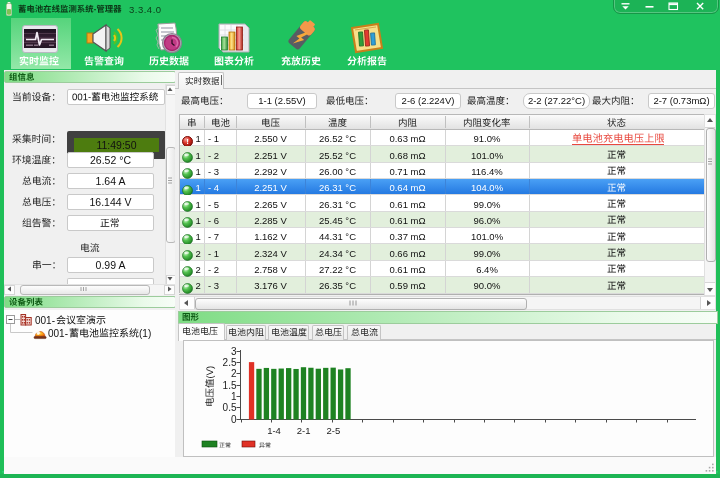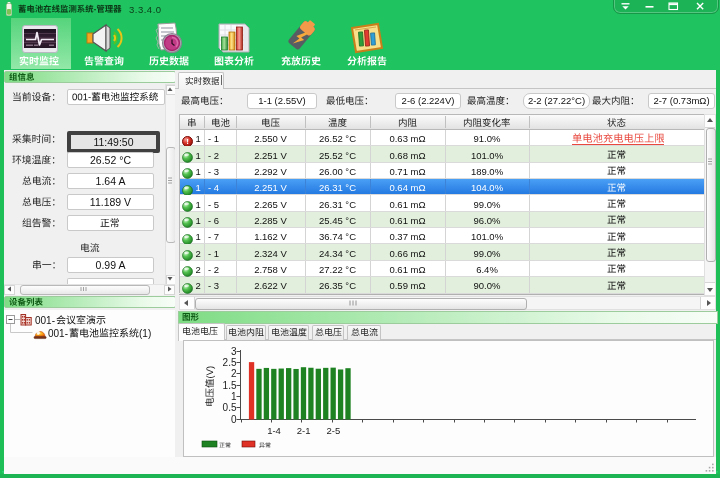--- a/index.html
+++ b/index.html
@@ -214,21 +214,21 @@
   </svg>
 <svg class="zh " style="position:absolute;top:131.7px;left:12.0px;" width="49.0" height="13.3" viewBox="0 -10.4 49.0 13.3" fill="#222">
     <g transform="scale(0.0098)">
       <use href="#g91c7" x="0.0"></use>
       <use href="#g96c6" x="1000.0"></use>
       <use href="#g65f6" x="2000.0"></use>
       <use href="#g95f4" x="3000.0"></use>
       <use href="#gff1a" x="4000.0"></use>
     </g>
   </svg>
-<div class="abs" style="left:67px;top:131.0px;width:85px;height:14px;background:#e5e5e5;border:4px solid #404040;border-radius:2px;text-align:center;font-size:10.5px;color:#111;line-height:14.5px">11:49:50</div>
+<div class="abs" style="left:67px;top:131.0px;width:85px;height:14px;background:#4d7c0f;border:7px solid #404040;border-radius:2px;text-align:center;font-size:10.5px;color:#111;line-height:14.5px">11:49:50</div>
 <svg class="zh " style="position:absolute;top:152.7px;left:12.0px;" width="49.0" height="13.3" viewBox="0 -10.4 49.0 13.3" fill="#222">
     <g transform="scale(0.0098)">
       <use href="#g73af" x="0.0"></use>
       <use href="#g5883" x="1000.0"></use>
       <use href="#g6e29" x="2000.0"></use>
       <use href="#g5ea6" x="3000.0"></use>
       <use href="#gff1a" x="4000.0"></use>
     </g>
   </svg>
 <div class="abs" style="left:67px;top:152.0px;width:85px;height:14px;background:#fff;border:1px solid #c9c9c9;border-radius:2px;text-align:center;font-size:10.5px;color:#111;line-height:14.5px">26.52 °C</div>
@@ -242,21 +242,21 @@
   </svg>
 <div class="abs" style="left:67px;top:173.0px;width:85px;height:14px;background:#fff;border:1px solid #c9c9c9;border-radius:2px;text-align:center;font-size:10.5px;color:#111;line-height:14.5px">1.64 A</div>
 <svg class="zh " style="position:absolute;top:194.7px;left:21.8px;" width="39.2" height="13.3" viewBox="0 -10.4 39.2 13.3" fill="#222">
     <g transform="scale(0.0098)">
       <use href="#g603b" x="0.0"></use>
       <use href="#g7535" x="1000.0"></use>
       <use href="#g538b" x="2000.0"></use>
       <use href="#gff1a" x="3000.0"></use>
     </g>
   </svg>
-<div class="abs" style="left:67px;top:194.0px;width:85px;height:14px;background:#fff;border:1px solid #c9c9c9;border-radius:2px;text-align:center;font-size:10.5px;color:#111;line-height:14.5px">11.189 V</div>
+<div class="abs" style="left:67px;top:194.0px;width:85px;height:14px;background:#fff;border:1px solid #c9c9c9;border-radius:2px;text-align:center;font-size:10.5px;color:#111;line-height:14.5px">16.144 V</div>
 <svg class="zh " style="position:absolute;top:215.7px;left:21.8px;" width="39.2" height="13.3" viewBox="0 -10.4 39.2 13.3" fill="#222">
     <g transform="scale(0.0098)">
       <use href="#g7ec4" x="0.0"></use>
       <use href="#g544a" x="1000.0"></use>
       <use href="#g8b66" x="2000.0"></use>
       <use href="#gff1a" x="3000.0"></use>
     </g>
   </svg>
 <div class="abs" style="left:67px;top:215.0px;width:85px;height:14px;background:#fff;border:1px solid #c9c9c9;border-radius:2px;text-align:center;font-size:10.5px;color:#111;line-height:14.5px"></div>
 <svg class="zh " style="position:absolute;top:215.7px;left:99.7px;" width="19.6" height="13.3" viewBox="0 -10.4 19.6 13.3" fill="#111">
@@ -562,21 +562,21 @@
         </radialGradient>
       </defs>
       <circle cx="5.5" cy="5.5" r="5" fill="url(#bg2)" stroke="#12641a" stroke-width="0.6"></circle>
       <ellipse cx="4.6" cy="2.8" rx="2.4" ry="1.3" fill="#ffffff" opacity="0.65"></ellipse>
     </svg></div>
 <div class="abs" style="left:195.5px;top:165.90px;font-size:9.5px;color:#111">1</div>
 <div class="abs" style="left:208.0px;top:165.90px;font-size:9.5px;color:#111">- 3</div>
 <div class="abs" style="left:270.5px;top:165.90px;width:0;font-size:9.5px;color:#111;white-space:nowrap"><span style="display:inline-block;transform:translateX(-50%)">2.292 V</span></div>
 <div class="abs" style="left:337.5px;top:165.90px;width:0;font-size:9.5px;color:#111;white-space:nowrap"><span style="display:inline-block;transform:translateX(-50%)">26.00 °C</span></div>
 <div class="abs" style="left:407.5px;top:165.90px;width:0;font-size:9.5px;color:#111;white-space:nowrap"><span style="display:inline-block;transform:translateX(-50%)">0.71 mΩ</span></div>
-<div class="abs" style="left:487.0px;top:165.90px;width:0;font-size:9.5px;color:#111;white-space:nowrap"><span style="display:inline-block;transform:translateX(-50%)">189.0%</span></div>
+<div class="abs" style="left:487.0px;top:165.90px;width:0;font-size:9.5px;color:#111;white-space:nowrap"><span style="display:inline-block;transform:translateX(-50%)">116.4%</span></div>
 <svg class="zh " style="position:absolute;top:164.2px;left:607.0px;" width="19.0" height="12.9" viewBox="0 -10.1 19.0 12.9" fill="#111">
     <g transform="scale(0.0095)">
       <use href="#g6b63" x="0.0"></use>
       <use href="#g5e38" x="1000.0"></use>
     </g>
   </svg>
 <div class="abs" style="left:179px;top:179.05px;width:526px;height:16.35px;background:linear-gradient(#4aa0f5,#2277e0);border-left:1px solid #b8b8b8;border-right:1px solid #b8b8b8;box-sizing:border-box"></div>
 <div class="abs" style="left:204.0px;top:179.05px;width:1px;height:16.35px;background:#3c83d8"></div>
 <div class="abs" style="left:236.0px;top:179.05px;width:1px;height:16.35px;background:#3c83d8"></div>
 <div class="abs" style="left:305.0px;top:179.05px;width:1px;height:16.35px;background:#3c83d8"></div>
@@ -684,21 +684,21 @@
           <stop offset="0.4" stop-color="#55c351"></stop>
           <stop offset="1" stop-color="#187e1d"></stop>
         </radialGradient>
       </defs>
       <circle cx="5.5" cy="5.5" r="5" fill="url(#bg6)" stroke="#12641a" stroke-width="0.6"></circle>
       <ellipse cx="4.6" cy="2.8" rx="2.4" ry="1.3" fill="#ffffff" opacity="0.65"></ellipse>
     </svg></div>
 <div class="abs" style="left:195.5px;top:231.30px;font-size:9.5px;color:#111">1</div>
 <div class="abs" style="left:208.0px;top:231.30px;font-size:9.5px;color:#111">- 7</div>
 <div class="abs" style="left:270.5px;top:231.30px;width:0;font-size:9.5px;color:#111;white-space:nowrap"><span style="display:inline-block;transform:translateX(-50%)">1.162 V</span></div>
-<div class="abs" style="left:337.5px;top:231.30px;width:0;font-size:9.5px;color:#111;white-space:nowrap"><span style="display:inline-block;transform:translateX(-50%)">36.74 °C</span></div>
+<div class="abs" style="left:337.5px;top:231.30px;width:0;font-size:9.5px;color:#111;white-space:nowrap"><span style="display:inline-block;transform:translateX(-50%)">44.31 °C</span></div>
 <div class="abs" style="left:407.5px;top:231.30px;width:0;font-size:9.5px;color:#111;white-space:nowrap"><span style="display:inline-block;transform:translateX(-50%)">0.37 mΩ</span></div>
 <div class="abs" style="left:487.0px;top:231.30px;width:0;font-size:9.5px;color:#111;white-space:nowrap"><span style="display:inline-block;transform:translateX(-50%)">101.0%</span></div>
 <svg class="zh " style="position:absolute;top:229.6px;left:607.0px;" width="19.0" height="12.9" viewBox="0 -10.1 19.0 12.9" fill="#111">
     <g transform="scale(0.0095)">
       <use href="#g6b63" x="0.0"></use>
       <use href="#g5e38" x="1000.0"></use>
     </g>
   </svg>
 <div class="abs" style="left:179px;top:244.45px;width:526px;height:16.35px;background:#e2efdc;border-left:1px solid #b8b8b8;border-right:1px solid #b8b8b8;box-sizing:border-box"></div>
 <div class="abs" style="left:204.0px;top:244.45px;width:1px;height:16.35px;background:#d4d4d4"></div>
@@ -776,21 +776,21 @@
           <stop offset="0" stop-color="#dcfad8"></stop>
           <stop offset="0.4" stop-color="#55c351"></stop>
           <stop offset="1" stop-color="#187e1d"></stop>
         </radialGradient>
       </defs>
       <circle cx="5.5" cy="5.5" r="5" fill="url(#bg9)" stroke="#12641a" stroke-width="0.6"></circle>
       <ellipse cx="4.6" cy="2.8" rx="2.4" ry="1.3" fill="#ffffff" opacity="0.65"></ellipse>
     </svg></div>
 <div class="abs" style="left:195.5px;top:280.35px;font-size:9.5px;color:#111">2</div>
 <div class="abs" style="left:208.0px;top:280.35px;font-size:9.5px;color:#111">- 3</div>
-<div class="abs" style="left:270.5px;top:280.35px;width:0;font-size:9.5px;color:#111;white-space:nowrap"><span style="display:inline-block;transform:translateX(-50%)">2.622 V</span></div>
+<div class="abs" style="left:270.5px;top:280.35px;width:0;font-size:9.5px;color:#111;white-space:nowrap"><span style="display:inline-block;transform:translateX(-50%)">3.176 V</span></div>
 <div class="abs" style="left:337.5px;top:280.35px;width:0;font-size:9.5px;color:#111;white-space:nowrap"><span style="display:inline-block;transform:translateX(-50%)">26.35 °C</span></div>
 <div class="abs" style="left:407.5px;top:280.35px;width:0;font-size:9.5px;color:#111;white-space:nowrap"><span style="display:inline-block;transform:translateX(-50%)">0.59 mΩ</span></div>
 <div class="abs" style="left:487.0px;top:280.35px;width:0;font-size:9.5px;color:#111;white-space:nowrap"><span style="display:inline-block;transform:translateX(-50%)">90.0%</span></div>
 <svg class="zh " style="position:absolute;top:278.6px;left:607.0px;" width="19.0" height="12.9" viewBox="0 -10.1 19.0 12.9" fill="#111">
     <g transform="scale(0.0095)">
       <use href="#g6b63" x="0.0"></use>
       <use href="#g5e38" x="1000.0"></use>
     </g>
   </svg>
 <div class="abs" style="left:179px;top:293.5px;width:526px;height:1px;background:#b0b0b0"></div>

